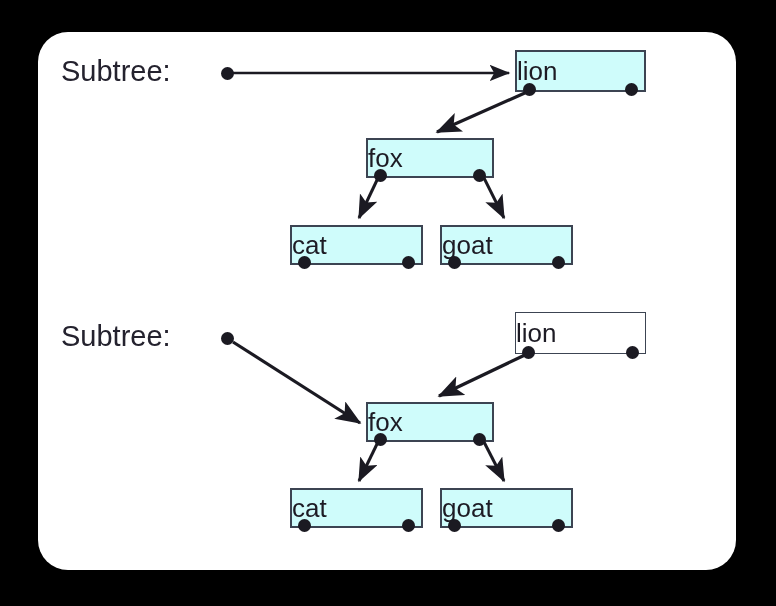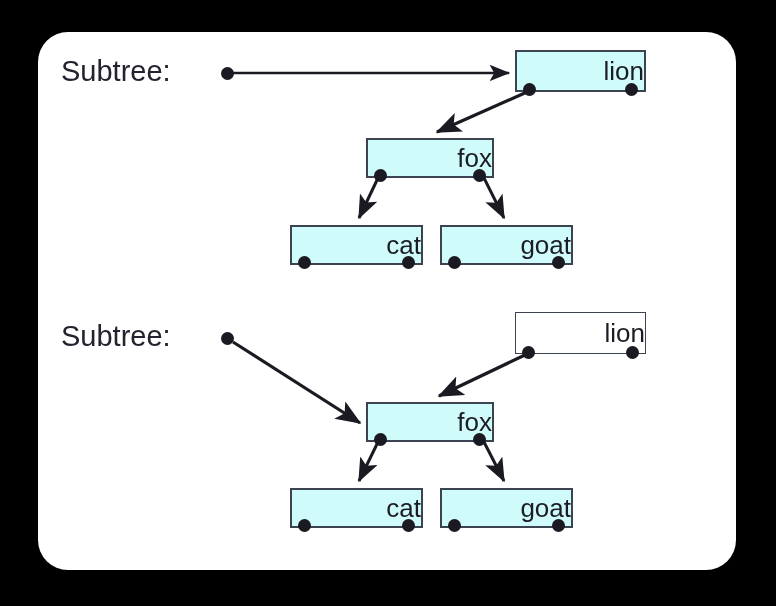--- a/index.html
+++ b/index.html
@@ -46,21 +46,21 @@
   #label-subtree { left: 61px; top: 55px; }
   #label-answer  { left: 61px; top: 320px; }
 
   .node {
     position: absolute;
     box-sizing: border-box;
     border: 2px solid #3c4452;
     background: #cffcfb;
     display: flex;
     align-items: center;
-    justify-content: flex-end;
+    justify-content: flex-start;
   }
   .node.white-node {
     background: #ffffff;
     border: 1.5px solid #3c4452;
   }
   .node-label {
     font-family: "Liberation Sans", sans-serif;
     font-size: 26px;
     color: #1d1b24;
     line-height: 1;

